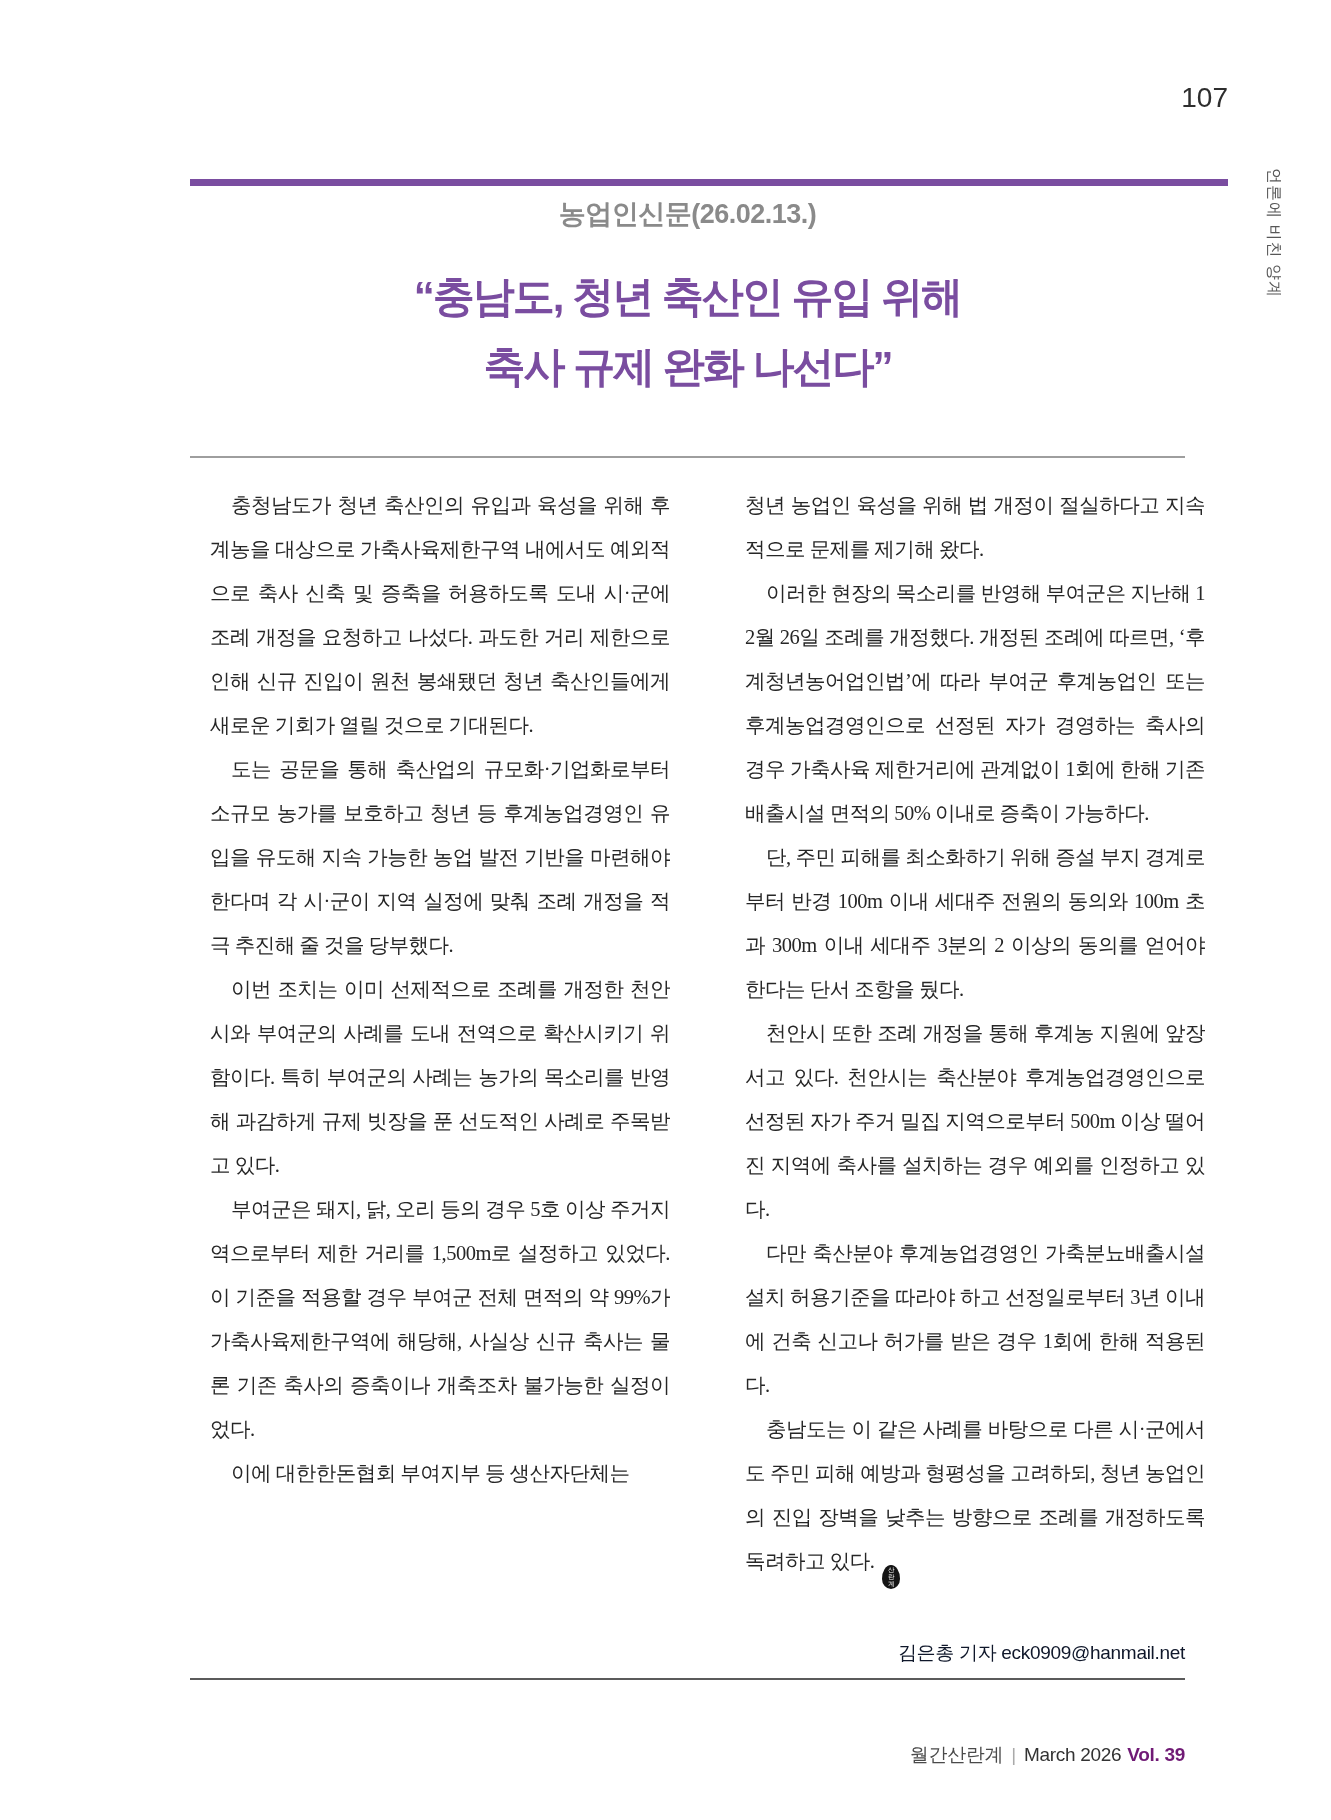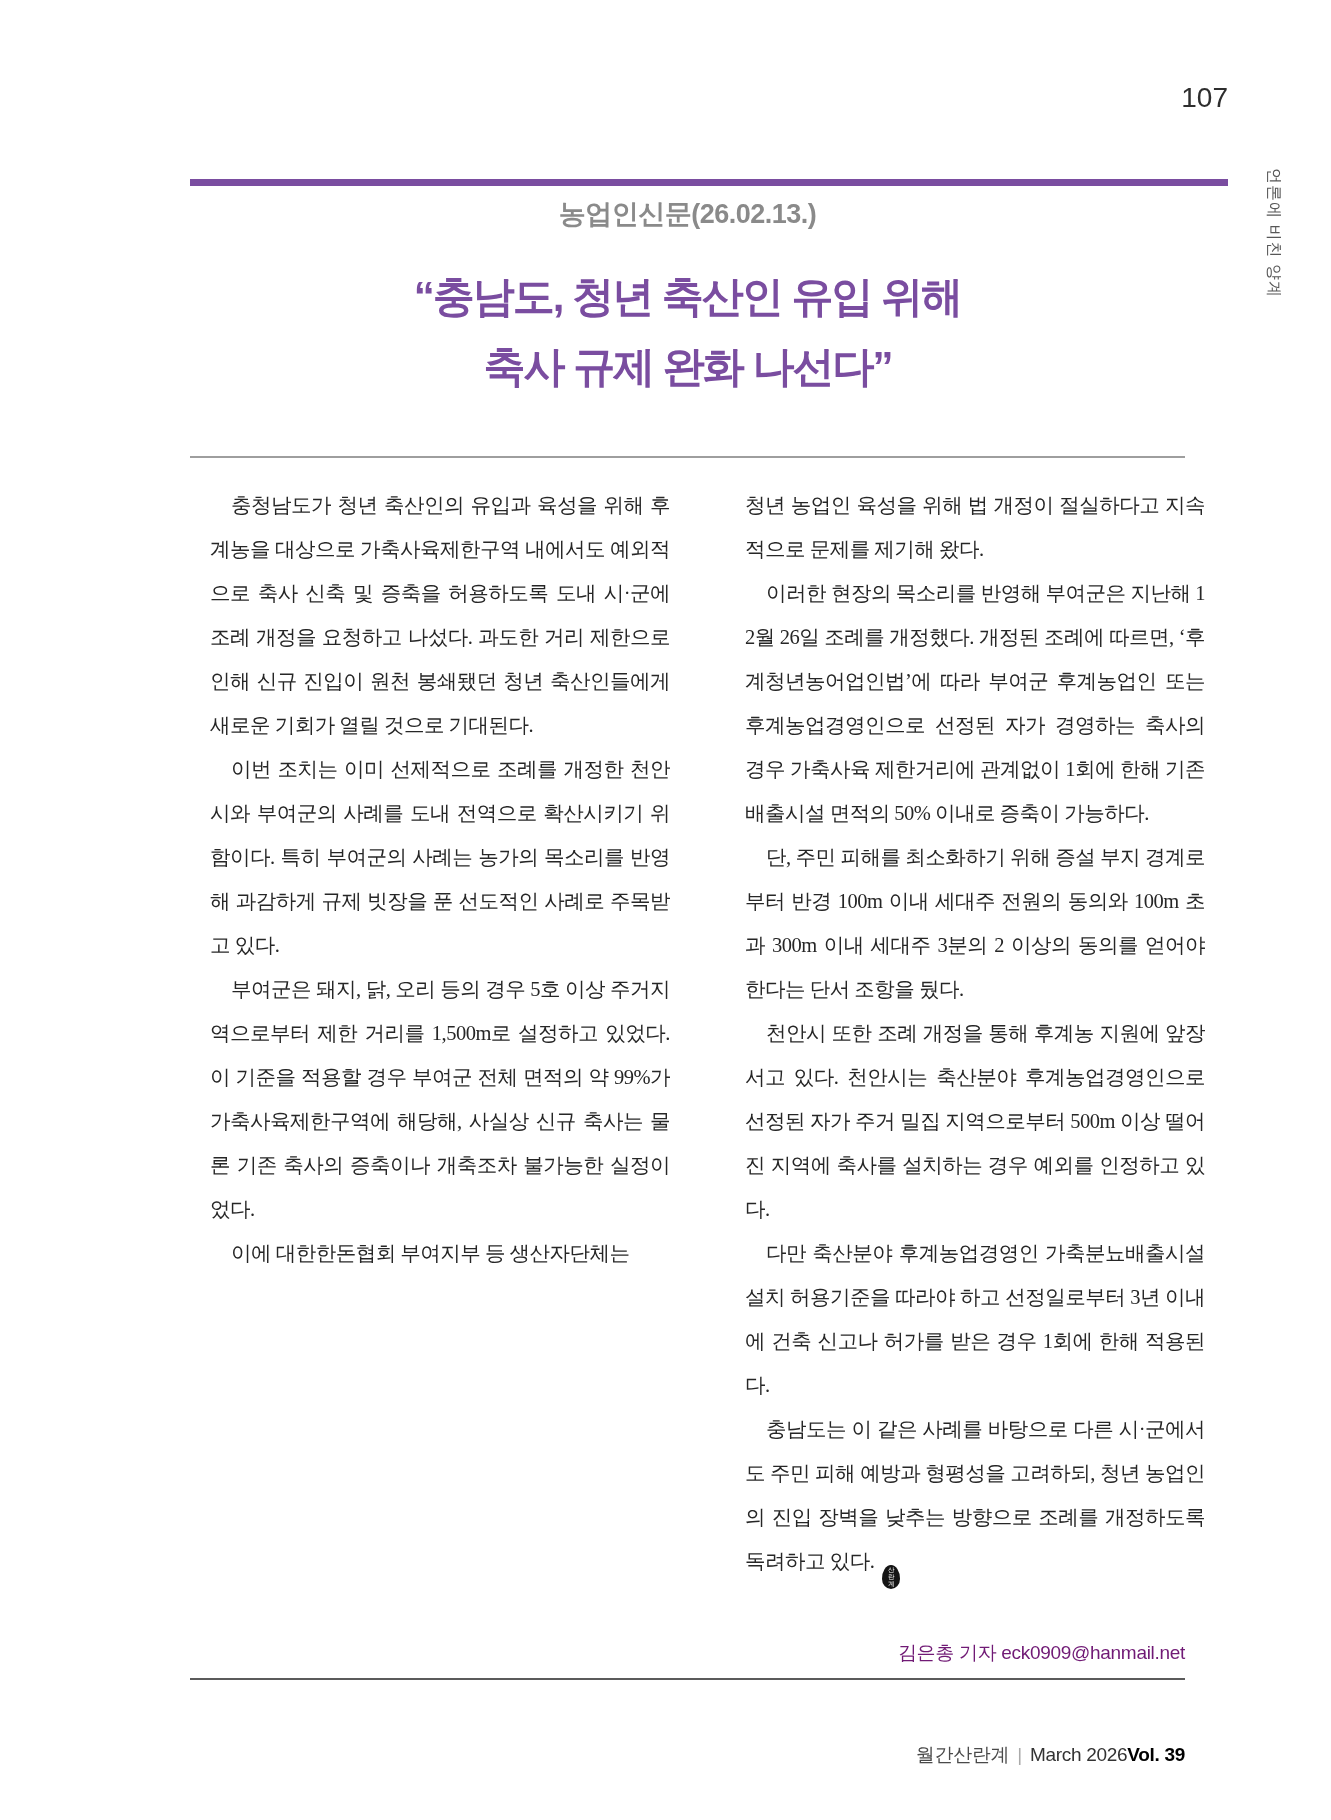--- a/index.html
+++ b/index.html
@@ -78,38 +78,38 @@
     display:inline-block;width:8px;
     color:#ffffff;font-family:"Liberation Sans","DejaVu Sans",sans-serif;
     font-size:6.5px;line-height:7px;text-align:center;word-break:break-all;
     letter-spacing:0;
   }
 
   .byline{
     position:absolute;left:190px;top:1640px;width:995px;
     text-align:right;
     font-family:"Liberation Sans","DejaVu Sans",sans-serif;
-    font-size:19px;color:#701a75;letter-spacing:-0.3px;
+    font-size:19px;color:#0f172a;letter-spacing:-0.3px;
   }
 
   .rule-bottom{
     position:absolute;left:190px;top:1678px;width:995px;height:2px;
     background:#5b5b5b;
   }
 
   .page-footer{
     position:absolute;left:190px;top:1742px;width:995px;
     text-align:right;
     font-family:"Liberation Sans","DejaVu Sans",sans-serif;
     font-size:19px;color:#444444;letter-spacing:-0.3px;
   }
   .page-footer .sep{color:#aaaaaa;margin:0 8px;}
   .page-footer .brand{color:#4a4a4a;}
   .page-footer .issue{color:#333333;}
-  .page-footer .volume{font-weight:700;color:#000000;}
+  .page-footer .volume{font-weight:700;color:#701a75;margin-left:6px;}
 </style>
 </head>
 <body>
 
 <div class="page">
 
   <div class="page-number">107</div>
 
   <div class="side-label">언론에 비친 양계</div>
 
@@ -117,20 +117,21 @@
 
   <div class="article-source">농업인신문(26.02.13.)</div>
 
   <h1 class="article-title"><span>“충남도, 청년 축산인 유입 위해</span><br><span>축사 규제 완화 나선다”</span></h1>
 
   <div class="title-divider"></div>
 
   <div class="article-body">
     <div class="col">
       <p>충청남도가 청년 축산인의 유입과 육성을 위해 후계농을 대상으로 가축사육제한구역 내에서도 예외적으로 축사 신축 및 증축을 허용하도록 도내 시·군에 조례 개정을 요청하고 나섰다. 과도한 거리 제한으로 인해 신규 진입이 원천 봉쇄됐던 청년 축산인들에게 새로운 기회가 열릴 것으로 기대된다.</p>
+      <p>도는 공문을 통해 축산업의 규모화·기업화로부터 소규모 농가를 보호하고 청년 등 후계농업경영인 유입을 유도해 지속 가능한 농업 발전 기반을 마련해야 한다며 각 시·군이 지역 실정에 맞춰 조례 개정을 적극 추진해 줄 것을 당부했다.</p>
       <p>이번 조치는 이미 선제적으로 조례를 개정한 천안시와 부여군의 사례를 도내 전역으로 확산시키기 위함이다. 특히 부여군의 사례는 농가의 목소리를 반영해 과감하게 규제 빗장을 푼 선도적인 사례로 주목받고 있다.</p>
       <p>부여군은 돼지, 닭, 오리 등의 경우 5호 이상 주거지역으로부터 제한 거리를 1,500m로 설정하고 있었다. 이 기준을 적용할 경우 부여군 전체 면적의 약 99%가 가축사육제한구역에 해당해, 사실상 신규 축사는 물론 기존 축사의 증축이나 개축조차 불가능한 실정이었다.</p>
       <p>이에 대한한돈협회 부여지부 등 생산자단체는</p>
     </div>
     <div class="col">
       <p class="no-indent">청년 농업인 육성을 위해 법 개정이 절실하다고 지속적으로 문제를 제기해 왔다.</p>
       <p>이러한 현장의 목소리를 반영해 부여군은 지난해 12월 26일 조례를 개정했다. 개정된 조례에 따르면, ‘후계청년농어업인법’에 따라 부여군 후계농업인 또는 후계농업경영인으로 선정된 자가 경영하는 축사의 경우 가축사육 제한거리에 관계없이 1회에 한해 기존 배출시설 면적의 50% 이내로 증축이 가능하다.</p>
       <p>단, 주민 피해를 최소화하기 위해 증설 부지 경계로부터 반경 100m 이내 세대주 전원의 동의와 100m 초과 300m 이내 세대주 3분의 2 이상의 동의를 얻어야 한다는 단서 조항을 뒀다.</p>
       <p>천안시 또한 조례 개정을 통해 후계농 지원에 앞장서고 있다. 천안시는 축산분야 후계농업경영인으로 선정된 자가 주거 밀집 지역으로부터 500m 이상 떨어진 지역에 축사를 설치하는 경우 예외를 인정하고 있다.</p>
       <p>다만 축산분야 후계농업경영인 가축분뇨배출시설 설치 허용기준을 따라야 하고 선정일로부터 3년 이내에 건축 신고나 허가를 받은 경우 1회에 한해 적용된다.</p>

